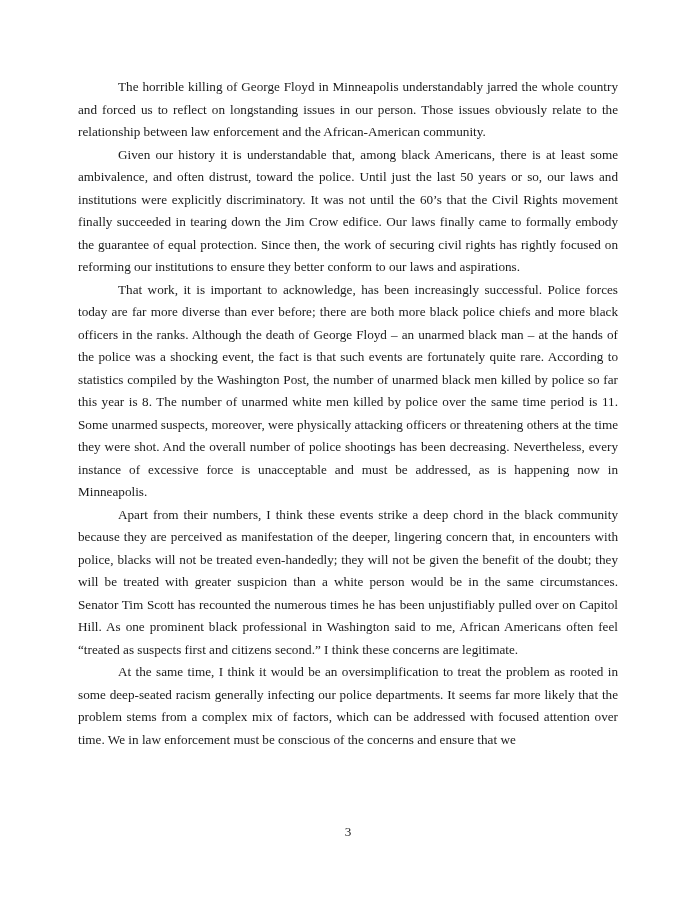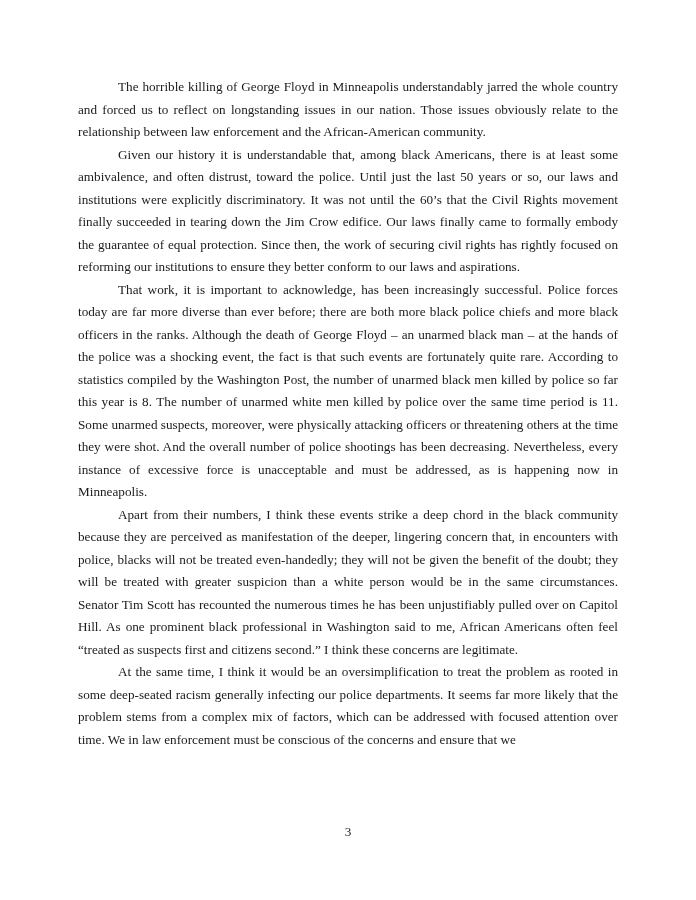--- a/index.html
+++ b/index.html
@@ -44,21 +44,21 @@
     line-height: 16px;
     color: #1a1a1a;
   }
 </style>
 </head>
 <body>
 
 <div class="page">
 
   <div class="text-body">
-    <p class="para">The horrible killing of George Floyd in Minneapolis understandably jarred the whole country and forced us to reflect on longstanding issues in our nation.  Those issues obviously relate to the relationship between law enforcement and the African-American community.</p>
+    <p class="para">The horrible killing of George Floyd in Minneapolis understandably jarred the whole country and forced us to reflect on longstanding issues in our person.  Those issues obviously relate to the relationship between law enforcement and the African-American community.</p>
     <p class="para">Given our history it is understandable that, among black Americans, there is at least some ambivalence, and often distrust, toward the police.  Until just the last 50 years or so, our laws and institutions were explicitly discriminatory.  It was not until the 60’s that the Civil Rights movement finally succeeded in tearing down the Jim Crow edifice.  Our laws finally came to formally embody the guarantee of equal protection.  Since then, the work of securing civil rights has rightly focused on reforming our institutions to ensure they better conform to our laws and aspirations.</p>
     <p class="para">That work, it is important to acknowledge, has been increasingly successful.  Police forces today are far more diverse than ever before; there are both more black police chiefs and more black officers in the ranks.  Although the death of George Floyd – an unarmed black man – at the hands of the police was a shocking event, the fact is that such events are fortunately quite rare.  According to statistics compiled by the Washington Post, the number of unarmed black men killed by police so far this year is 8.  The number of unarmed white men killed by police over the same time period is 11.  Some unarmed suspects, moreover, were physically attacking officers or threatening others at the time they were shot.  And the overall number of police shootings has been decreasing.  Nevertheless, every instance of excessive force is unacceptable and must be addressed, as is happening now in Minneapolis.</p>
     <p class="para">Apart from their numbers, I think these events strike a deep chord in the black community because they are perceived as manifestation of the deeper, lingering concern that, in encounters with police, blacks will not be treated even-handedly; they will not be given the benefit of the doubt; they will be treated with greater suspicion than a white person would be in the same circumstances.  Senator Tim Scott has recounted the numerous times he has been unjustifiably pulled over on Capitol Hill.  As one prominent black professional in Washington said to me, African Americans often feel “treated as suspects first and citizens second.”  I think these concerns are legitimate.</p>
     <p class="para">At the same time, I think it would be an oversimplification to treat the problem as rooted in some deep-seated racism generally infecting our police departments.  It seems far more likely that the problem stems from a complex mix of factors, which can be addressed with focused attention over time.  We in law enforcement must be conscious of the concerns and ensure that we</p>
   </div>
 
   <div class="page-number">3</div>
 
 </div>
 

